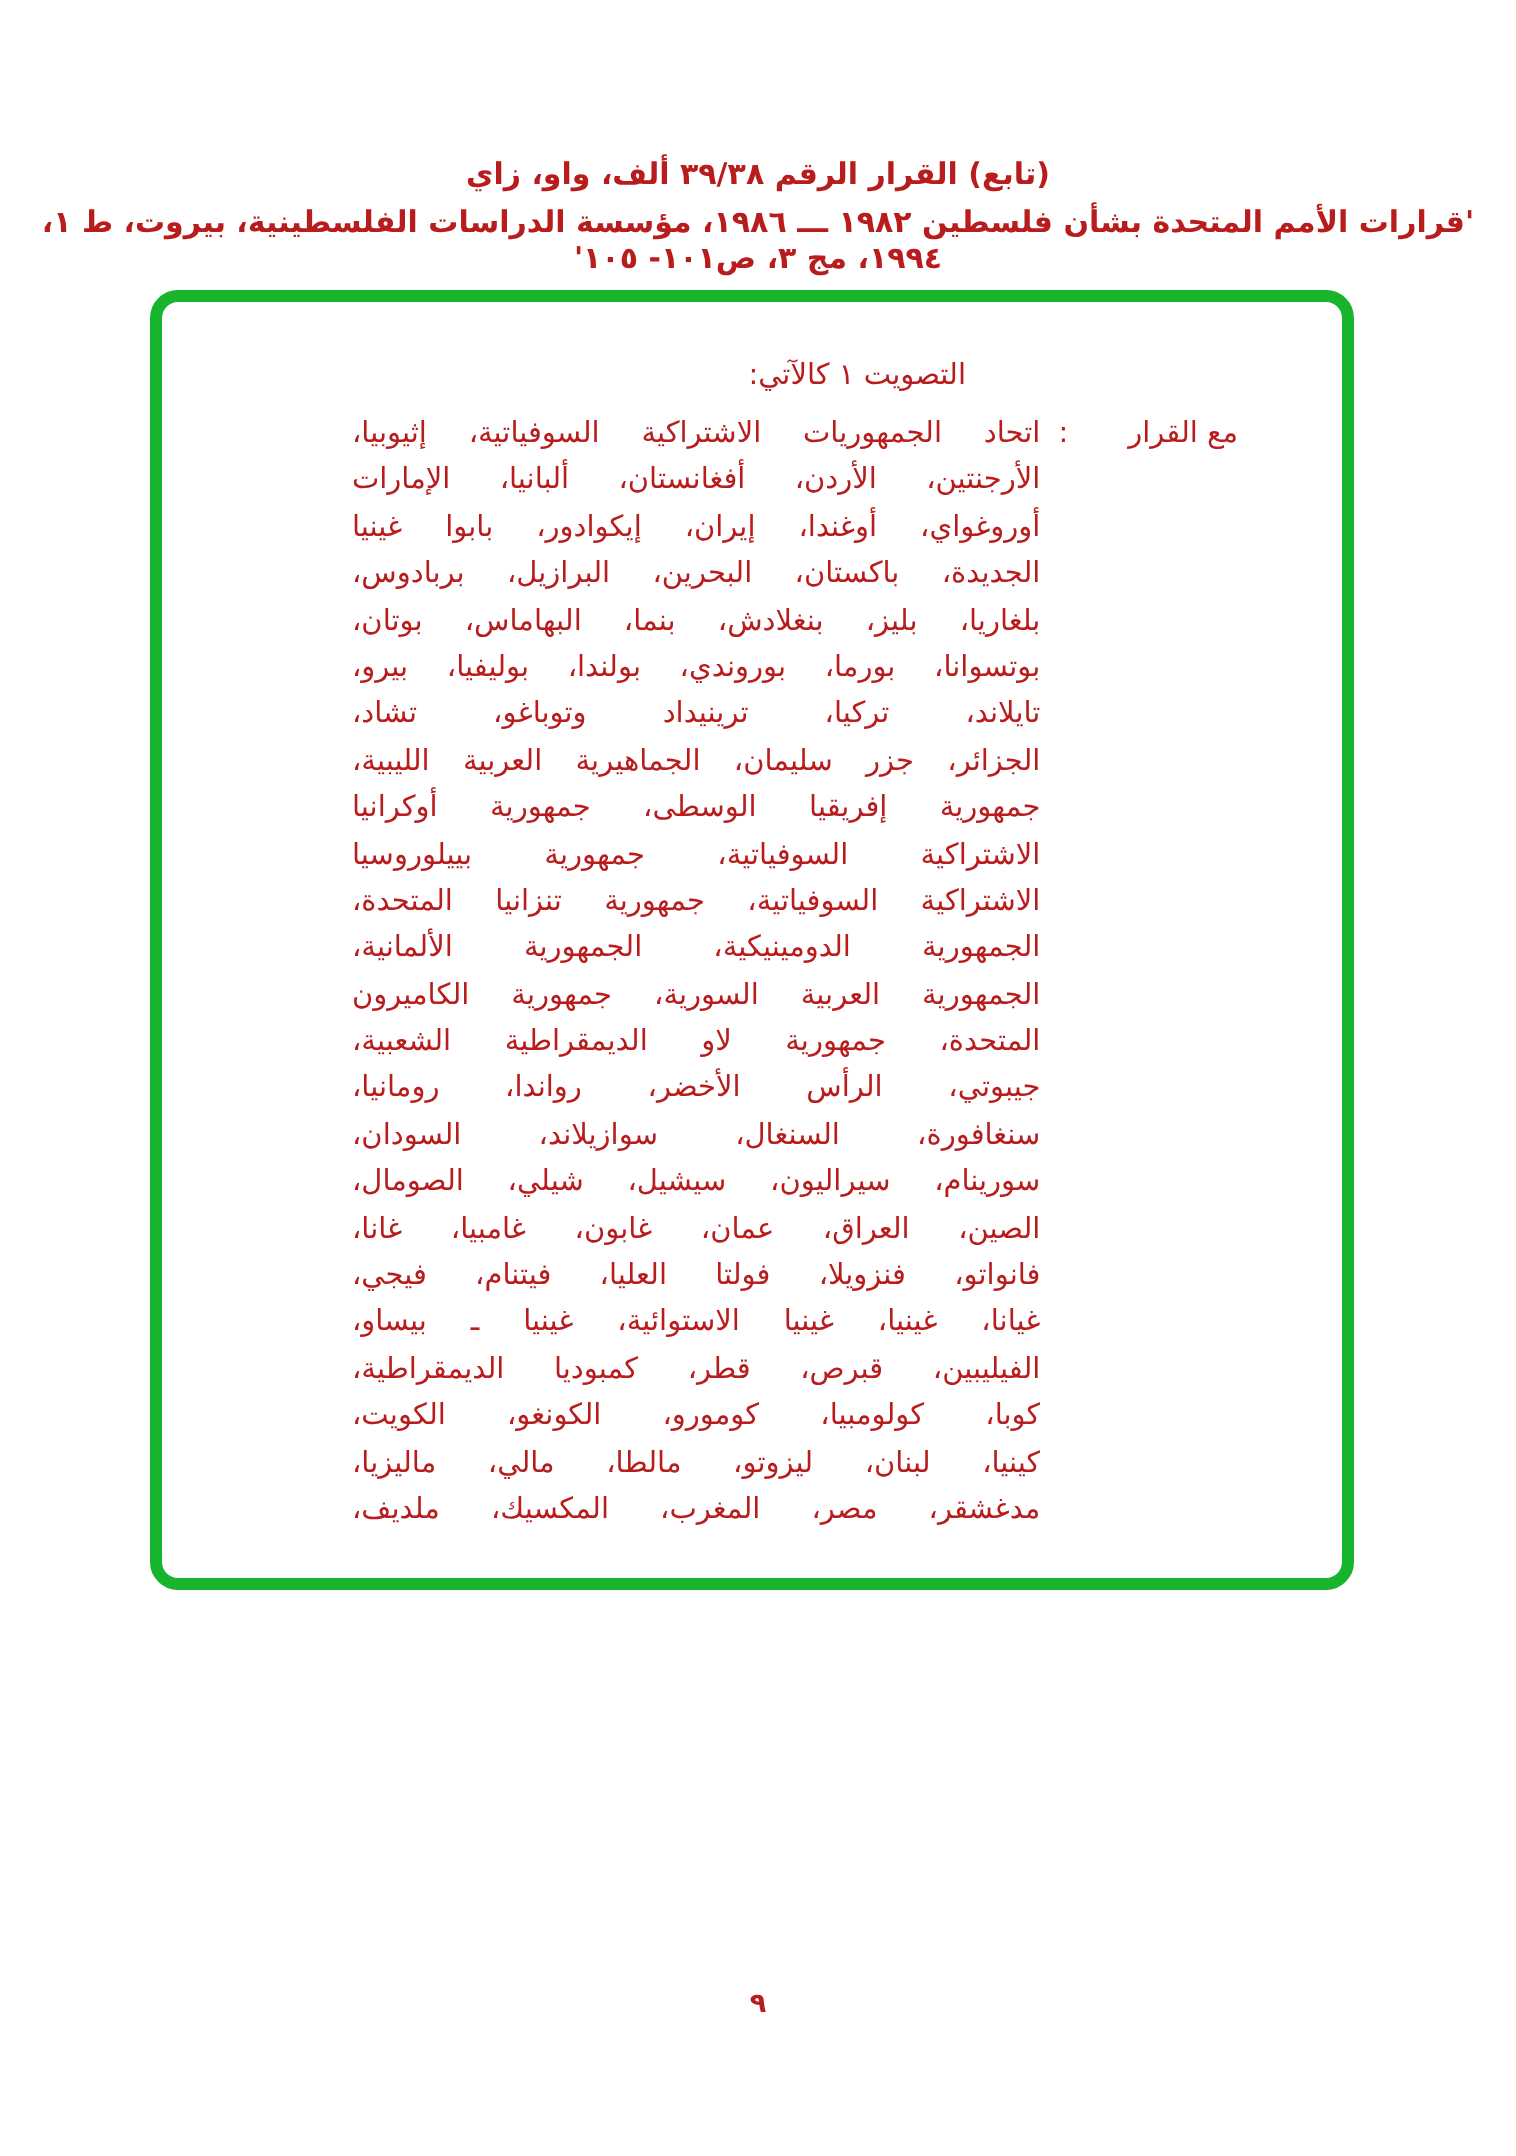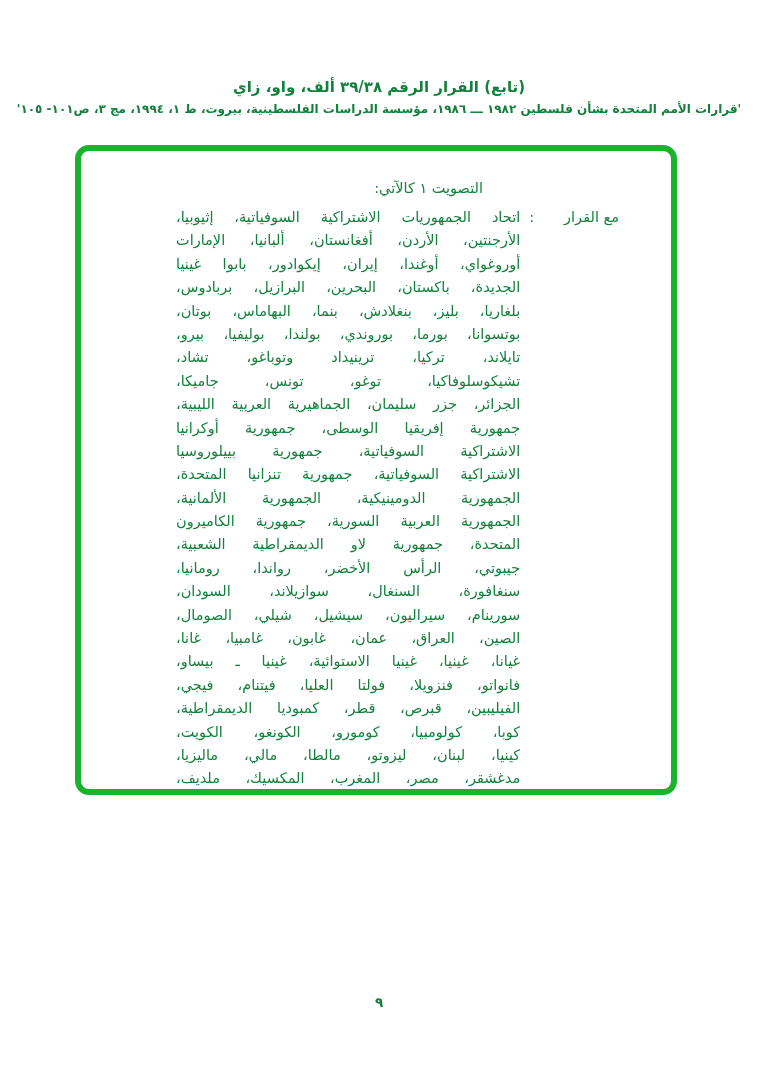--- a/index.html
+++ b/index.html
@@ -7,40 +7,40 @@
     padding: 0;
     background: #ffffff;
   }
   .page {
     position: relative;
     width: 758px;
     height: 1078px;
     background: #ffffff;
     direction: rtl;
     font-family: "DejaVu Sans", sans-serif;
-    color: #15803d;
+    color: #b91c1c;
     overflow: hidden;
   }
   .doc-title {
     position: absolute;
     top: 78px;
     left: 0;
     right: 0;
     text-align: center;
     font-size: 15px;
     font-weight: bold;
     letter-spacing: 0.2px;
   }
   .doc-citation {
     position: absolute;
     top: 102px;
     left: 0;
     right: 0;
     text-align: center;
-    font-size: 12px;
+    font-size: 15px;
     font-weight: bold;
   }
   .green-box {
     position: absolute;
     left: 75px;
     top: 145px;
     width: 602px;
     height: 650px;
     box-sizing: border-box;
     border: 6px solid #17b42c;
@@ -107,34 +107,33 @@
       <span class="vote-label">مع القرار</span>
       <span class="vote-colon">:</span>
       <div class="country-list">
         <div class="list-line">اتحاد الجمهوريات الاشتراكية السوفياتية، إثيوبيا،</div>
         <div class="list-line">الأرجنتين، الأردن، أفغانستان، ألبانيا، الإمارات</div>
         <div class="list-line">أوروغواي، أوغندا، إيران، إيكوادور، بابوا غينيا</div>
         <div class="list-line">الجديدة، باكستان، البحرين، البرازيل، بربادوس،</div>
         <div class="list-line">بلغاريا، بليز، بنغلادش، بنما، البهاماس، بوتان،</div>
         <div class="list-line">بوتسوانا، بورما، بوروندي، بولندا، بوليفيا، بيرو،</div>
         <div class="list-line">تايلاند، تركيا، ترينيداد وتوباغو، تشاد،</div>
-        <div class="list-line">تشيكوسلوفاكيا، توغو، تونس، جاميكا،</div>
         <div class="list-line">الجزائر، جزر سليمان، الجماهيرية العربية الليبية،</div>
         <div class="list-line">جمهورية إفريقيا الوسطى، جمهورية أوكرانيا</div>
         <div class="list-line">الاشتراكية السوفياتية، جمهورية بييلوروسيا</div>
         <div class="list-line">الاشتراكية السوفياتية، جمهورية تنزانيا المتحدة،</div>
         <div class="list-line">الجمهورية الدومينيكية، الجمهورية الألمانية،</div>
         <div class="list-line">الجمهورية العربية السورية، جمهورية الكاميرون</div>
         <div class="list-line">المتحدة، جمهورية لاو الديمقراطية الشعبية،</div>
         <div class="list-line">جيبوتي، الرأس الأخضر، رواندا، رومانيا،</div>
         <div class="list-line">سنغافورة، السنغال، سوازيلاند، السودان،</div>
         <div class="list-line">سورينام، سيراليون، سيشيل، شيلي، الصومال،</div>
         <div class="list-line">الصين، العراق، عمان، غابون، غامبيا، غانا،</div>
+        <div class="list-line">فانواتو، فنزويلا، فولتا العليا، فيتنام، فيجي،</div>
         <div class="list-line">غيانا، غينيا، غينيا الاستوائية، غينيا ـ بيساو،</div>
-        <div class="list-line">فانواتو، فنزويلا، فولتا العليا، فيتنام، فيجي،</div>
         <div class="list-line">الفيليبين، قبرص، قطر، كمبوديا الديمقراطية،</div>
         <div class="list-line">كوبا، كولومبيا، كومورو، الكونغو، الكويت،</div>
         <div class="list-line">كينيا، لبنان، ليزوتو، مالطا، مالي، ماليزيا،</div>
         <div class="list-line">مدغشقر، مصر، المغرب، المكسيك، ملديف،</div>
       </div>
     </div>
   </div>
 
   <div class="page-number">٩</div>
 

